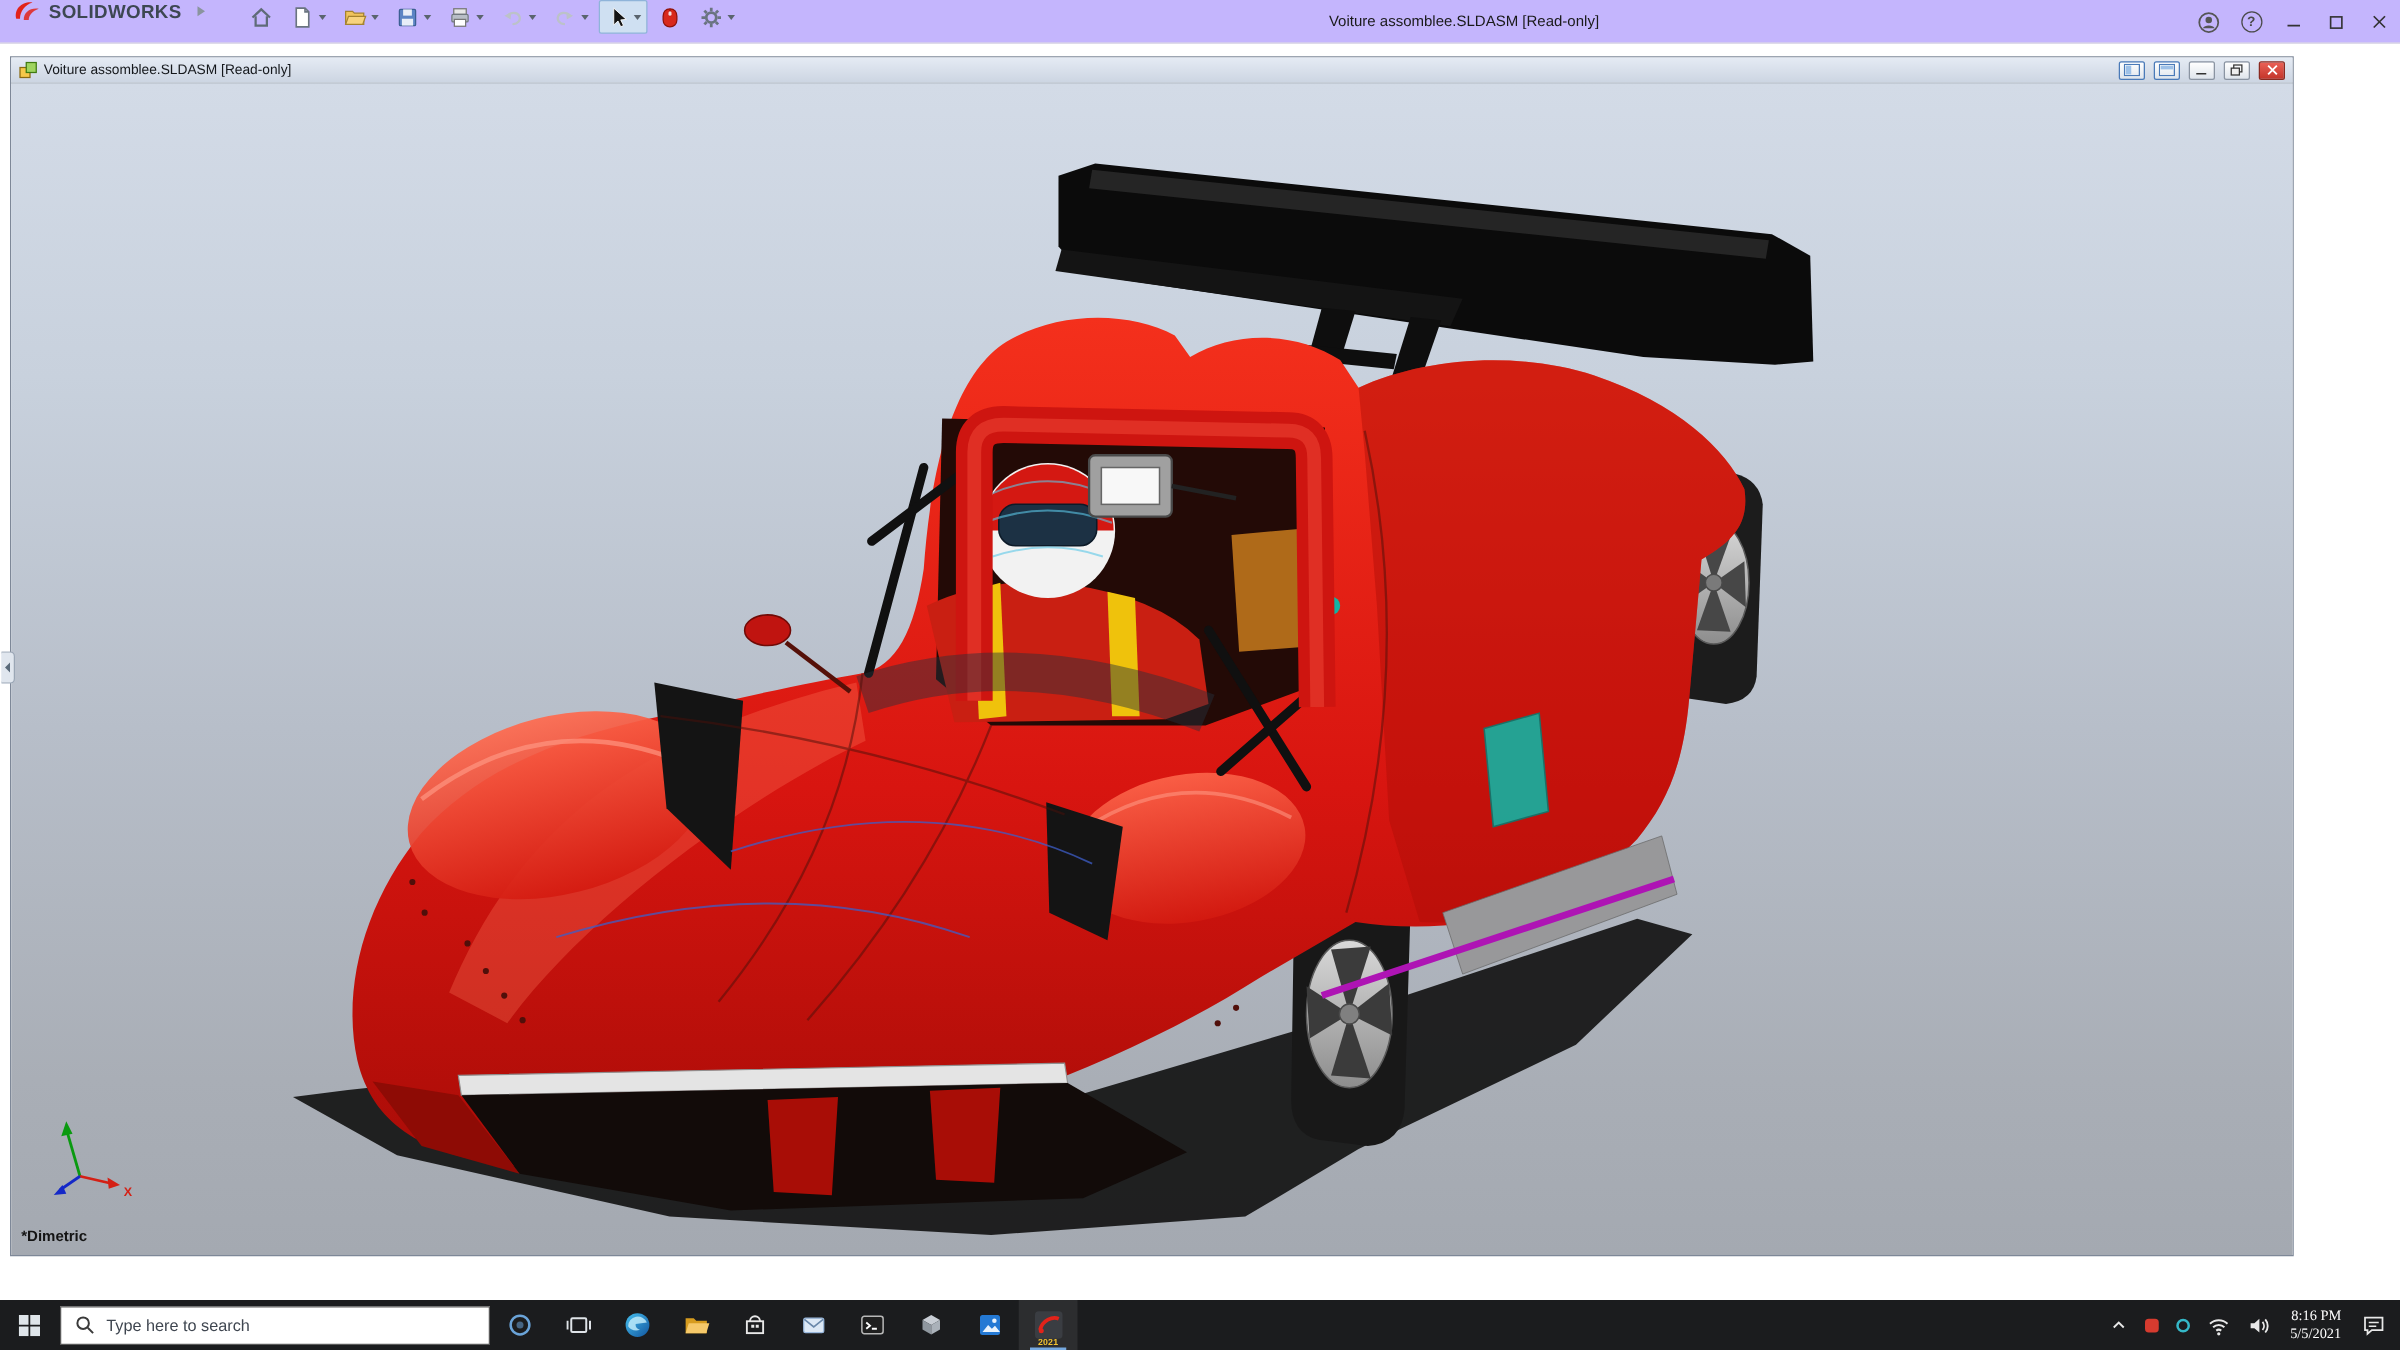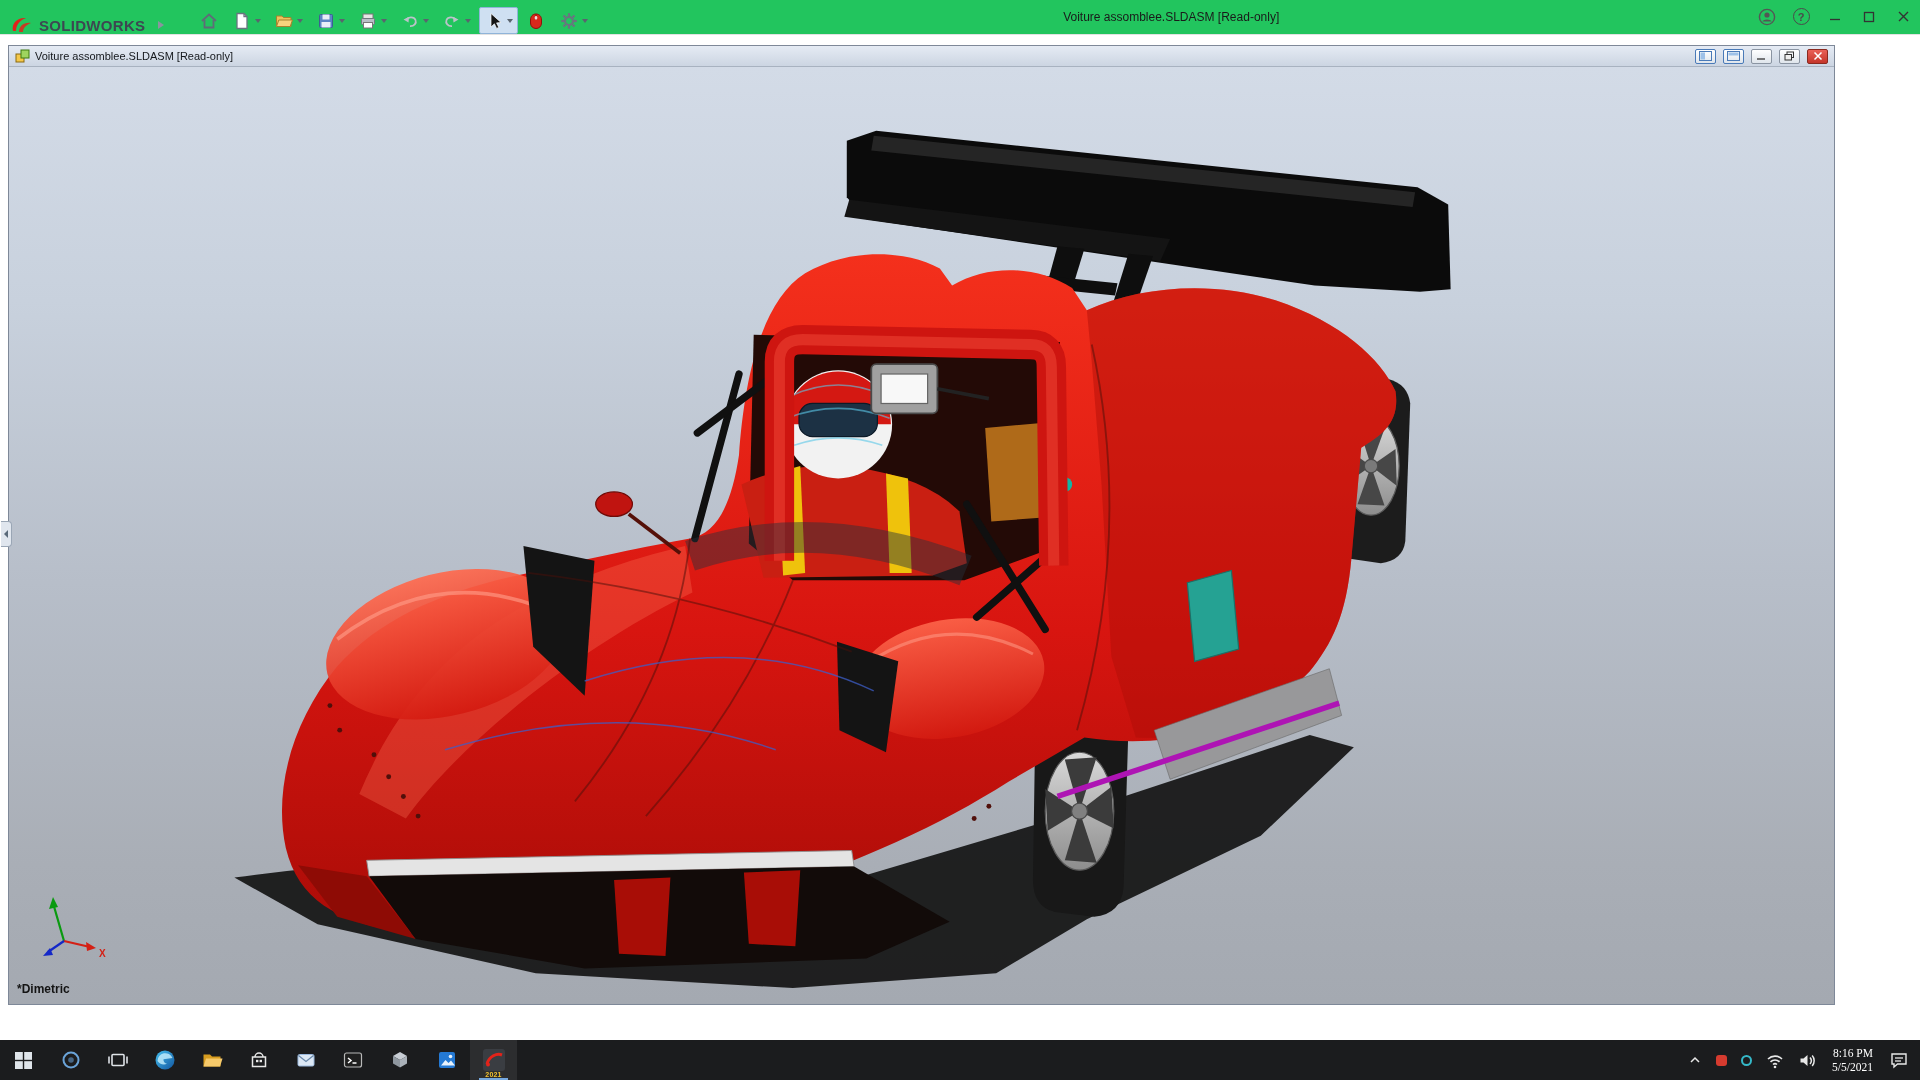--- a/index.html
+++ b/index.html
@@ -1,20 +1,20 @@
 <!DOCTYPE html>
 <html><head>
 <meta charset="utf-8">
 <style>
   * { box-sizing: border-box; margin: 0; padding: 0; }
   html,body { width:1920px; height:1080px; overflow:hidden; font-family:"Liberation Sans", sans-serif; background:#fff; }
   .app { position:relative; width:1920px; height:1080px; }
 
   
-  .titlebar { position:absolute; top:0; left:0; right:0; height:35px; background:#22c55e; border-bottom:1px solid #e2e2e2; display:flex; align-items:flex-end; z-index:20; }
+  .titlebar { position:absolute; top:0; left:0; right:0; height:35px; background:#c4b5fd; border-bottom:1px solid #e2e2e2; display:flex; align-items:flex-start; z-index:20; }
   .brand { display:flex; align-items:center; gap:5px; padding:0 6px 0 10px; }
   .brand-text { font-weight:bold; font-size:15px; color:#3d4752; letter-spacing:.3px; }
   .brand-caret { width:0; height:0; border-left:6px solid #8a949e; border-top:4px solid transparent; border-bottom:4px solid transparent; margin-left:8px; }
   .toolbar { display:flex; align-items:center; gap:3px; margin-left:24px; }
   .tool { height:27px; display:flex; align-items:center; padding:0 4px; border:1px solid transparent; border-radius:2px; }
   .tool.active { background:#cfe0f2; border-color:#8fb4d9; }
   .caret { width:0; height:0; border-left:3.5px solid transparent; border-right:3.5px solid transparent; border-top:4px solid #5a646e; margin-left:3px; }
   .app-title { position:absolute; left:61%; top:50%; transform:translate(-50%,-50%); font-size:12px; color:#1a1a1a; white-space:nowrap; }
   .titlebar-right { margin-left:auto; display:flex; align-items:center; }
   .winbtn { width:34px; height:35px; display:flex; align-items:center; justify-content:center; }
@@ -375,20 +375,27 @@
 
   <footer class="taskbar">
     <div class="tb-btn">
       <svg width="17" height="17">
         <rect x="0" y="0" width="7.8" height="7.8" fill="#dfe5ea"></rect>
           <rect x="9.2" y="0" width="7.8" height="7.8" fill="#dfe5ea"></rect>
         <rect x="0" y="9.2" width="7.8" height="7.8" fill="#dfe5ea"></rect>
           <rect x="9.2" y="9.2" width="7.8" height="7.8" fill="#dfe5ea"></rect>
       </svg>
     </div>
+    <div class="search-box">
+      <svg width="16" height="16" viewBox="0 0 16 16">
+        <circle cx="6.5" cy="6.5" r="4.6" stroke="#3a3a3a" stroke-width="1.6" fill="none"></circle>
+        <line x1="10.2" y1="10.2" x2="14.5" y2="14.5" stroke="#3a3a3a" stroke-width="1.6"></line>
+      </svg>
+      <input type="text" placeholder="Type here to search" style="">
+    </div>
     <div class="tb-btn">
       <svg width="20" height="20">
         <circle cx="10" cy="10" r="7.5" stroke="#6aa3d8" stroke-width="2" fill="none"></circle>
         <circle cx="10" cy="10" r="2.8" fill="#6aa3d8" opacity=".55"></circle>
       </svg>
     </div>
     <div class="tb-btn">
       <svg width="20" height="20">
         <rect x="4" y="4.5" width="12" height="11" rx="1" stroke="#dfe3e8" stroke-width="1.6" fill="none"></rect>
         <line x1="1" y1="6.5" x2="1" y2="13.5" stroke="#dfe3e8" stroke-width="1.6"></line>

